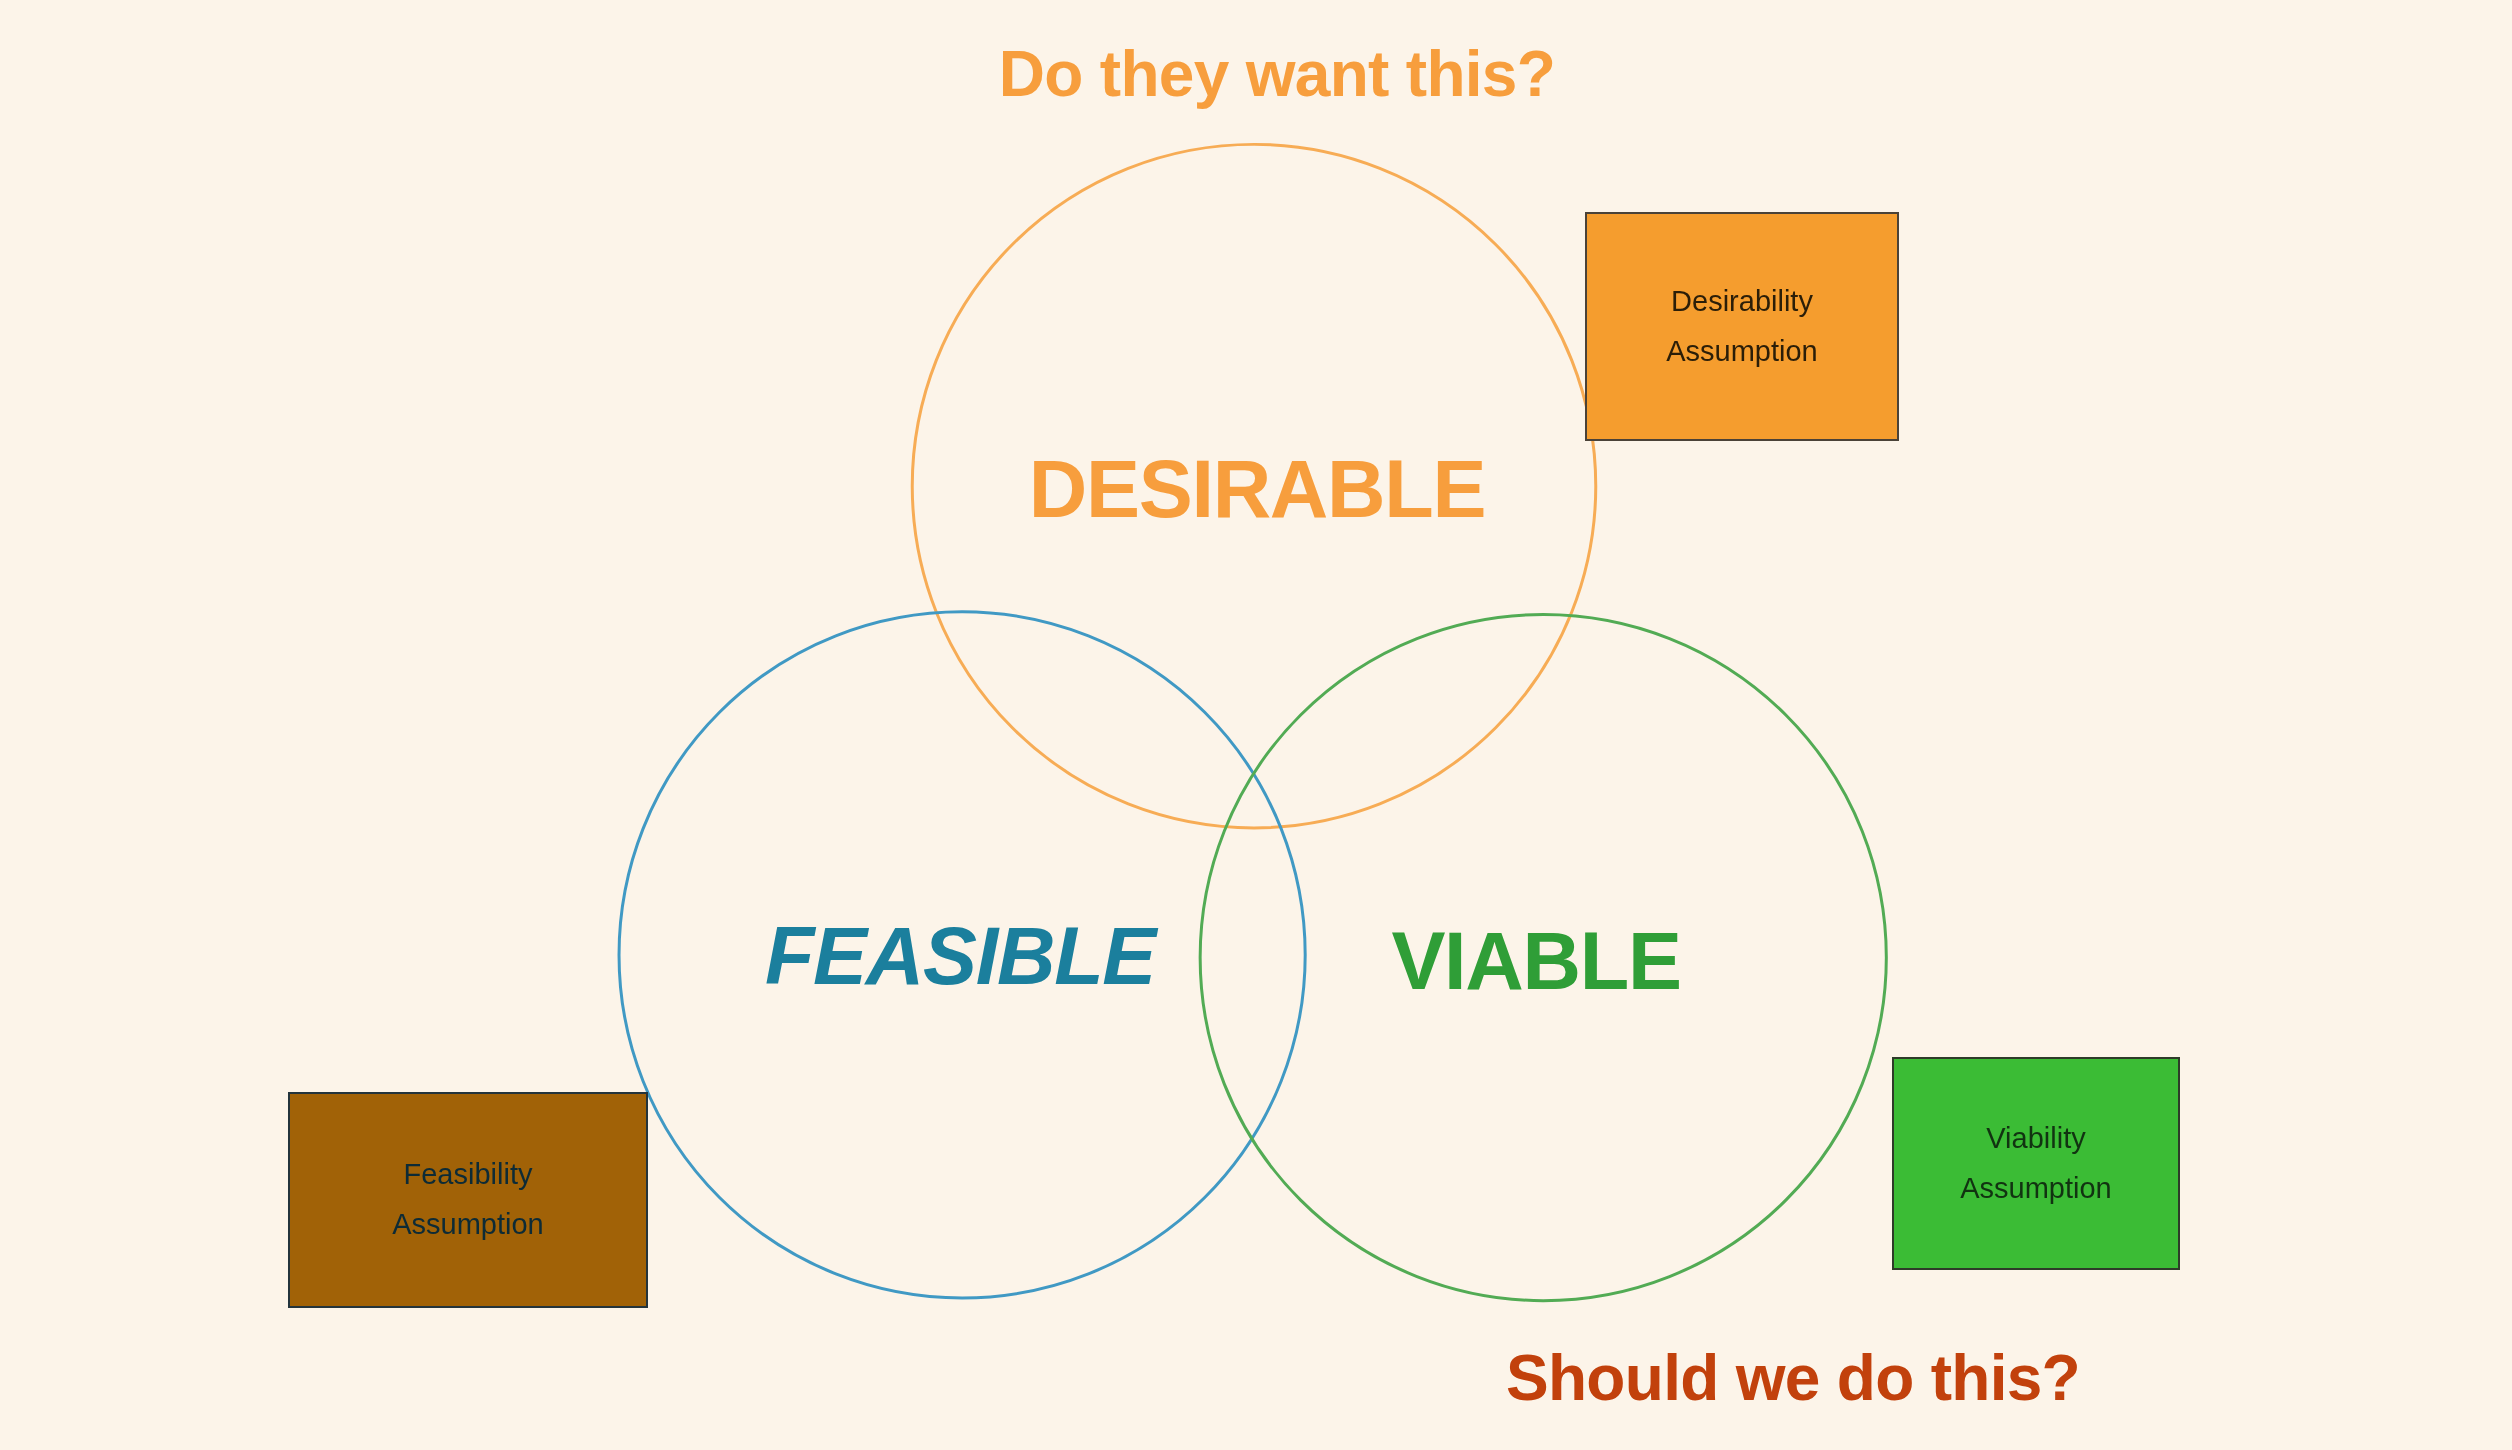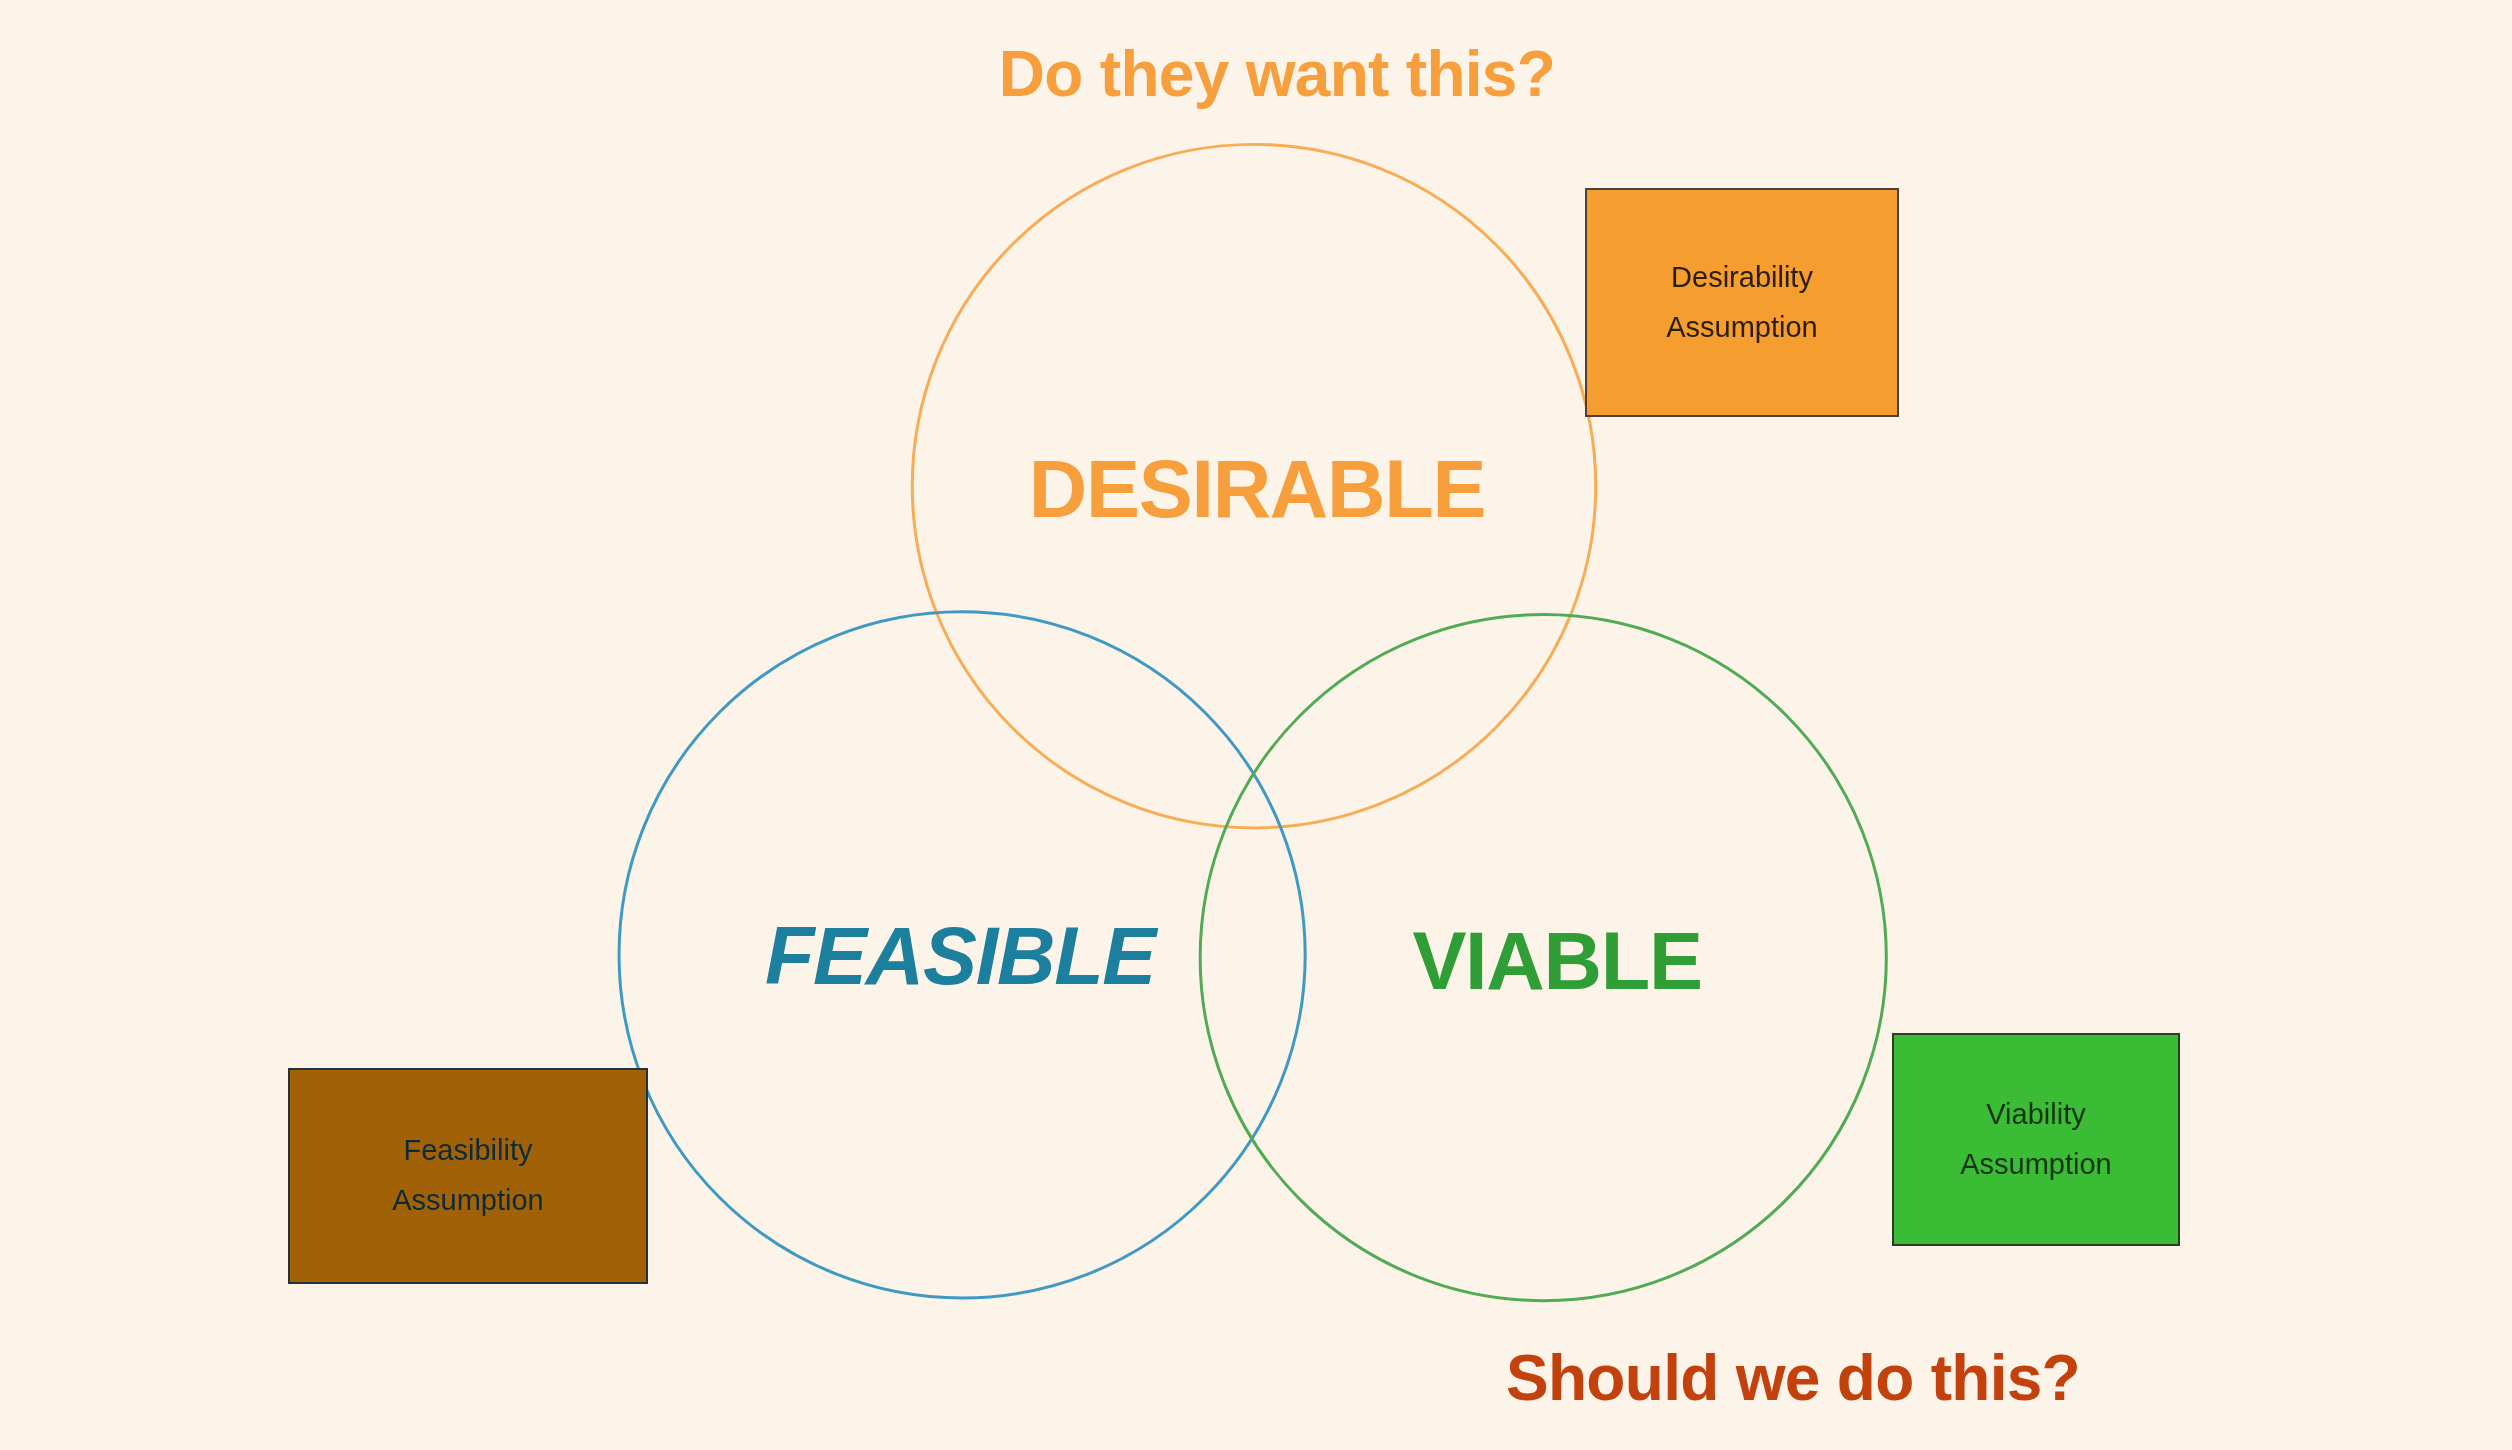--- a/index.html
+++ b/index.html
@@ -39,20 +39,21 @@
     line-height: 1;
   }
   .abox {
     position: absolute;
     border: 2.7px solid #3c3c3c;
     box-sizing: border-box;
     display: flex;
     align-items: center;
     justify-content: center;
     text-align: center;
+    margin-top: 24px;
   }
   .abox-text {
     font-size: 29px;
     line-height: 1.72;
     font-weight: normal;
   }
   .abox-line { display: block; }
   .edge-strip {
     position: absolute;
     right: 0; top: 0;
@@ -69,21 +70,21 @@
     <circle class="vcircle" cx="1886" cy="731" r="514" stroke="#F7AC55"></circle>
     <circle class="vcircle" cx="1447" cy="1436" r="516" stroke="#4099C4"></circle>
     <circle class="vcircle" cx="2321" cy="1440" r="516" stroke="#52AB54"></circle>
   </svg>
 
   <div class="question" style="left: 1277px; top: 74px; color: rgb(247, 158, 61);">Do they want this?</div>
   <div class="question" style="left: 1793px; top: 1378px; color: #c2410c;">Should we do this?</div>
 
   <div class="circle-label" style="left: 1257px; top: 489px; color: rgb(247, 158, 61);">DESIRABLE</div>
   <div class="circle-label" style="left: 960px; top: 956px; color: rgb(27, 127, 157); font-style: italic;">FEASIBLE</div>
-  <div class="circle-label" style="left: 1536px; top: 961px; color: rgb(47, 158, 55); margin-left: 21px;">VIABLE</div>
+  <div class="circle-label" style="left: 1536px; top: 961px; color: rgb(47, 158, 55);">VIABLE</div>
 
   <div class="abox" style="left: 1585px; top: 188px; width: 314px; height: 229px; background: rgb(245, 157, 46); border-color: rgb(74, 66, 56); color: rgb(43, 30, 8);">
     <div class="abox-text">
       <span class="abox-line">Desirability</span>
       <span class="abox-line">Assumption</span>
     </div>
   </div>
 
   <div class="abox" style="left: 288px; top: 1068px; width: 360px; height: 216px; background: #a16207; border-color: rgb(35, 52, 60); color: rgb(13, 43, 54);">
     <div class="abox-text">

